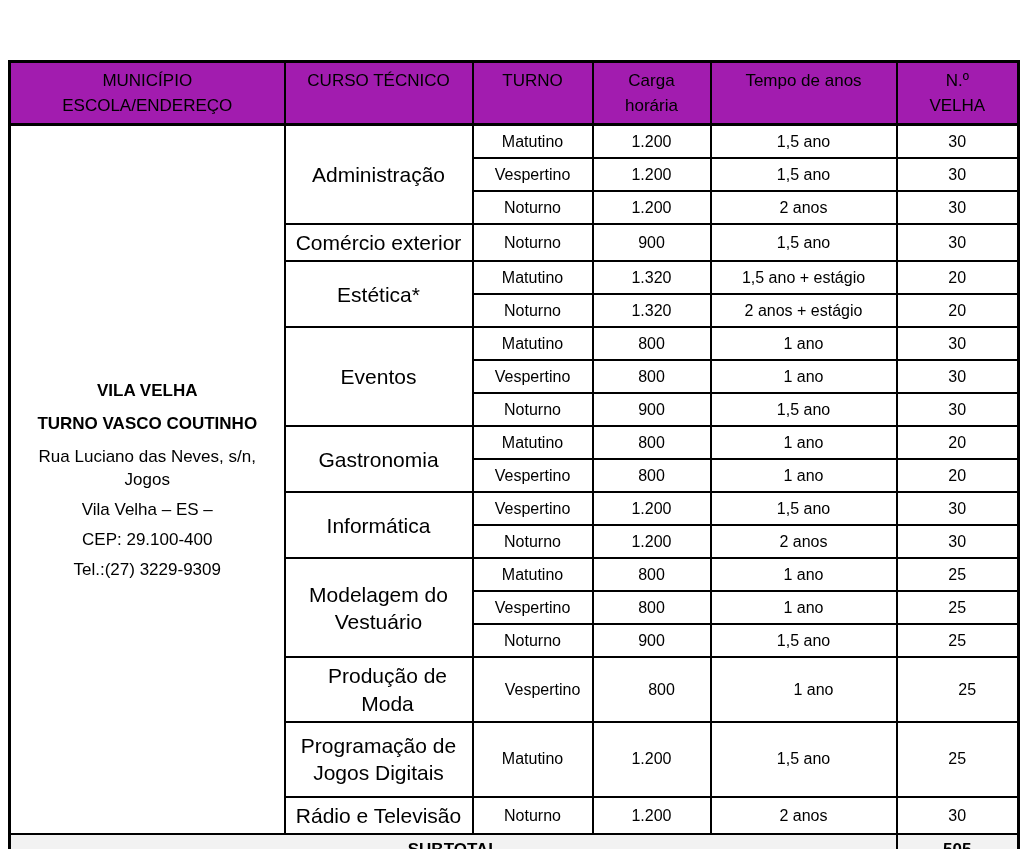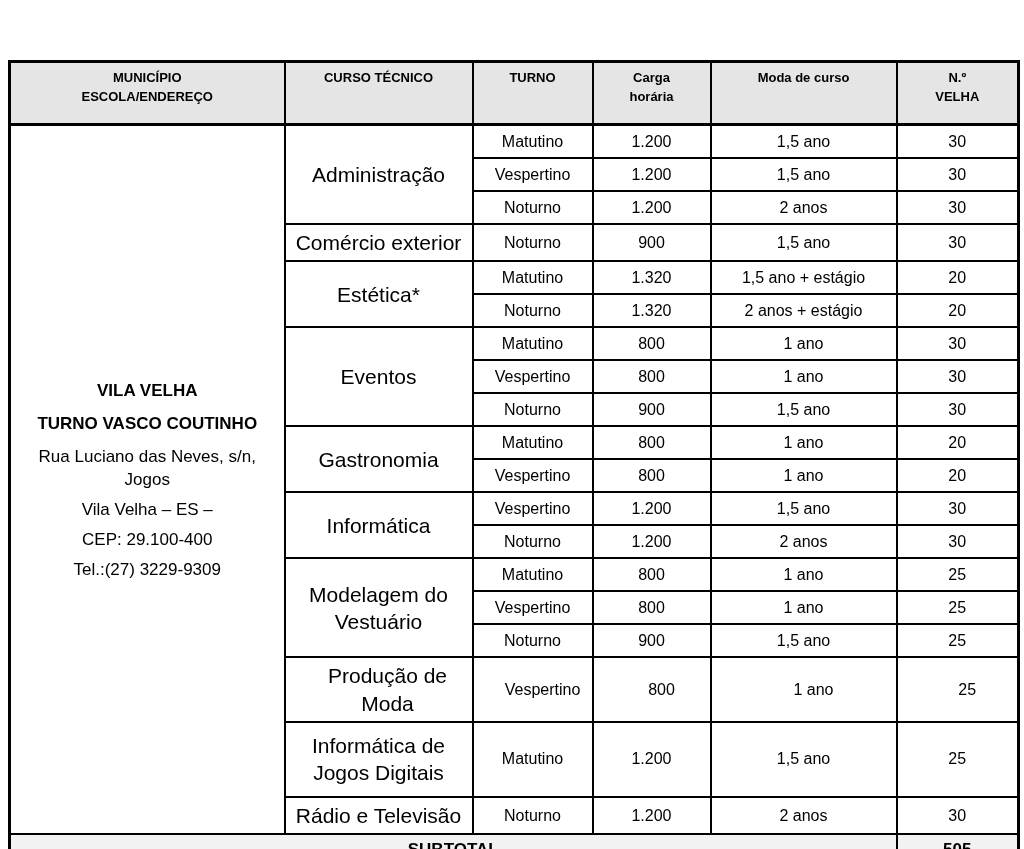--- a/index.html
+++ b/index.html
@@ -34,26 +34,26 @@
   col.c-vagas     { width: 122px; }
 
   th, td {
     border: 2px solid #000000;
     text-align: center;
     vertical-align: middle;
     padding: 2px 4px;
     overflow: hidden;
   }
   thead th {
-    background: #e5e5e5;
-    font-weight: bold;
+    background: #a21caf;
+    font-weight: normal;
     vertical-align: top;
     height: 52px;
     padding-top: 6px;
-    font-size: 13px;
+    font-size: 17px;
     border-bottom: 3px solid #000000;
     line-height: 1.45;
   }
   tbody td { height: 27px; } 
   td.school-cell {
     vertical-align: middle;
     padding: 20px 6px;
     font-size: 17px;
     line-height: 1.35;
   }
@@ -97,21 +97,21 @@
             <span class="hdr-line">CURSO TÉCNICO</span>
           </th>
           <th>
             <span class="hdr-line">TURNO</span>
           </th>
           <th>
             <span class="hdr-line">Carga</span>
             <span class="hdr-line">horária</span>
           </th>
           <th>
-            <span class="hdr-line">Moda de curso</span>
+            <span class="hdr-line">Tempo de anos</span>
           </th>
           <th>
             <span class="hdr-line">N.º</span>
             <span class="hdr-line">VELHA</span>
           </th>
         </tr>
       </thead>
     <tbody>
         <tr>
           <td class="school-cell" rowspan="19">
@@ -225,21 +225,21 @@
           <td>25</td>
         </tr>
         <tr class="row-tall-1">
           <td class="course-name" rowspan="1">Produção de Moda</td>
           <td>Vespertino</td>
           <td>800</td>
           <td>1 ano</td>
           <td>25</td>
         </tr>
         <tr class="row-tall-2">
-          <td class="course-name" rowspan="1">Informática de Jogos Digitais</td>
+          <td class="course-name" rowspan="1">Programação de Jogos Digitais</td>
           <td>Matutino</td>
           <td>1.200</td>
           <td>1,5 ano</td>
           <td>25</td>
         </tr>
         <tr>
           <td class="course-name" rowspan="1">Rádio e Televisão</td>
           <td>Noturno</td>
           <td>1.200</td>
           <td>2 anos</td>

